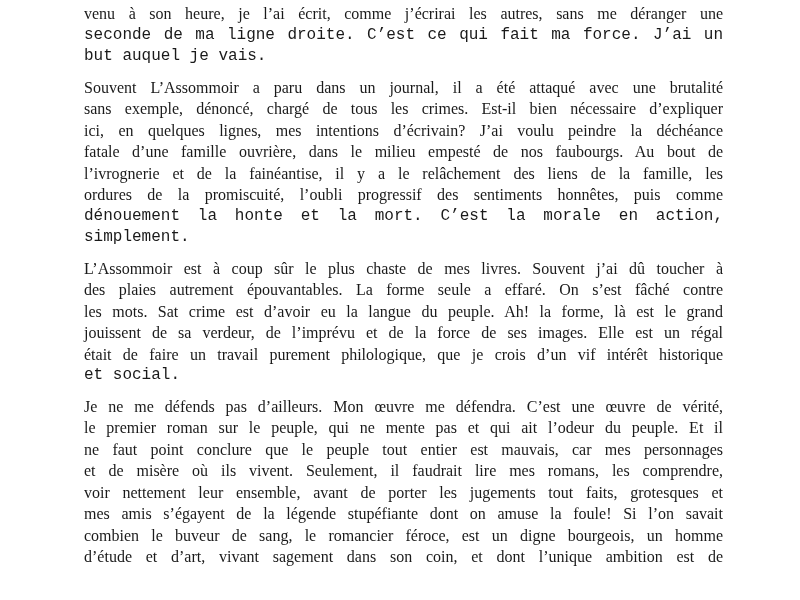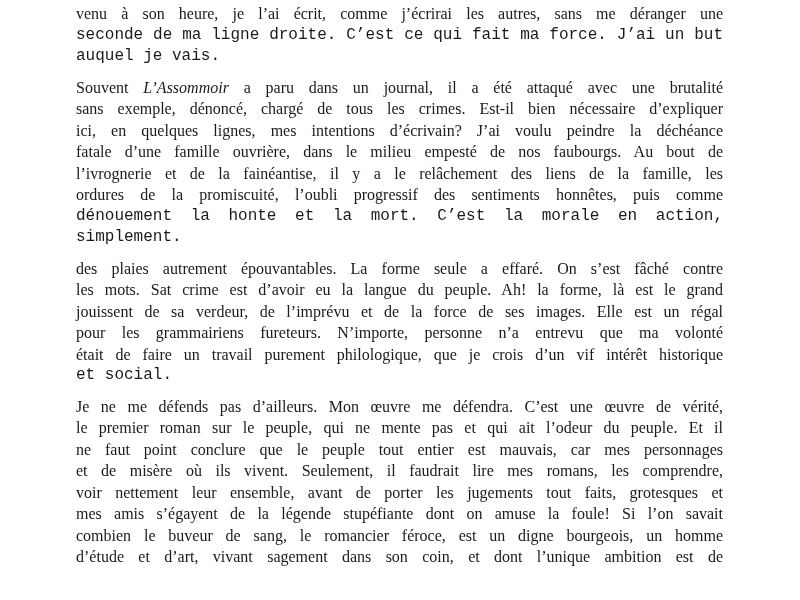--- a/index.html
+++ b/index.html
@@ -19,36 +19,35 @@
     background: #ffffff;
   }
   .text-block {
     padding: 3px 77px 0 76px;
     font-family: "Liberation Serif", "DejaVu Serif", serif;
     font-size: 16px;
     line-height: 21.5px;
     color: #1a1a1a;
   }
   .paragraph {
-    margin: 9px 0 0 0;
+    margin: 9px 0 0 8px;
   }
   .paragraph:first-child {
     margin-top: 0;
   }
   .line {
     text-align: justify;
     text-align-last: justify;
     white-space: normal;
   }
   .line.para-end {
     text-align-last: left;
     font-family: Liberation Mono, monospace;
   }
   .em {
-    font-style: italic;
   }
 </style>
 </head>
 <body>
 
 <div class="page">
   <div class="text-block" id="text-block" style="color: rgb(26, 26, 26);">
       <div class="paragraph">
         <div class="line">venu à son heure, je l’ai écrit, comme j’écrirai les autres, sans me déranger une</div>
         <div class="line para-end">seconde de ma ligne droite. C’est ce qui fait ma force. J’ai un but auquel je vais.</div>
@@ -56,24 +55,24 @@
       <div class="paragraph">
         <div class="line"><span class="">Souvent </span><span class="em">L’Assommoir</span><span class=""> a paru dans un journal, il a été attaqué avec une brutalité</span></div>
         <div class="line">sans exemple, dénoncé, chargé de tous les crimes. Est-il bien nécessaire d’expliquer</div>
         <div class="line">ici, en quelques lignes, mes intentions d’écrivain? J’ai voulu peindre la déchéance</div>
         <div class="line">fatale d’une famille ouvrière, dans le milieu empesté de nos faubourgs. Au bout de</div>
         <div class="line">l’ivrognerie et de la fainéantise, il y a le relâchement des liens de la famille, les</div>
         <div class="line">ordures de la promiscuité, l’oubli progressif des sentiments honnêtes, puis comme</div>
         <div class="line para-end">dénouement la honte et la mort. C’est la morale en action, simplement.</div>
       </div>
       <div class="paragraph">
+        <div class="line"><span class="em">L’Assommoir</span><span class=""> est à coup sûr le plus chaste de mes livres. Souvent j’ai dû toucher à</span></div>
         <div class="line">des plaies autrement épouvantables. La forme seule a effaré. On s’est fâché contre</div>
         <div class="line">les mots. Sat crime est d’avoir eu la langue du peuple. Ah! la forme, là est le grand</div>
         <div class="line">jouissent de sa verdeur, de l’imprévu et de la force de ses images. Elle est un régal</div>
-        <div class="line">pour les grammairiens fureteurs. N’importe, personne n’a entrevu que ma volonté</div>
         <div class="line">était de faire un travail purement philologique, que je crois d’un vif intérêt historique</div>
         <div class="line para-end">et social.</div>
       </div>
       <div class="paragraph">
         <div class="line">Je ne me défends pas d’ailleurs. Mon œuvre me défendra. C’est une œuvre de vérité,</div>
         <div class="line">le premier roman sur le peuple, qui ne mente pas et qui ait l’odeur du peuple. Et il</div>
         <div class="line">ne faut point conclure que le peuple tout entier est mauvais, car mes personnages</div>
         <div class="line">et de misère où ils vivent. Seulement, il faudrait lire mes romans, les comprendre,</div>
         <div class="line">voir nettement leur ensemble, avant de porter les jugements tout faits, grotesques et</div>
         <div class="line">mes amis s’égayent de la légende stupéfiante dont on amuse la foule! Si l’on savait</div>

